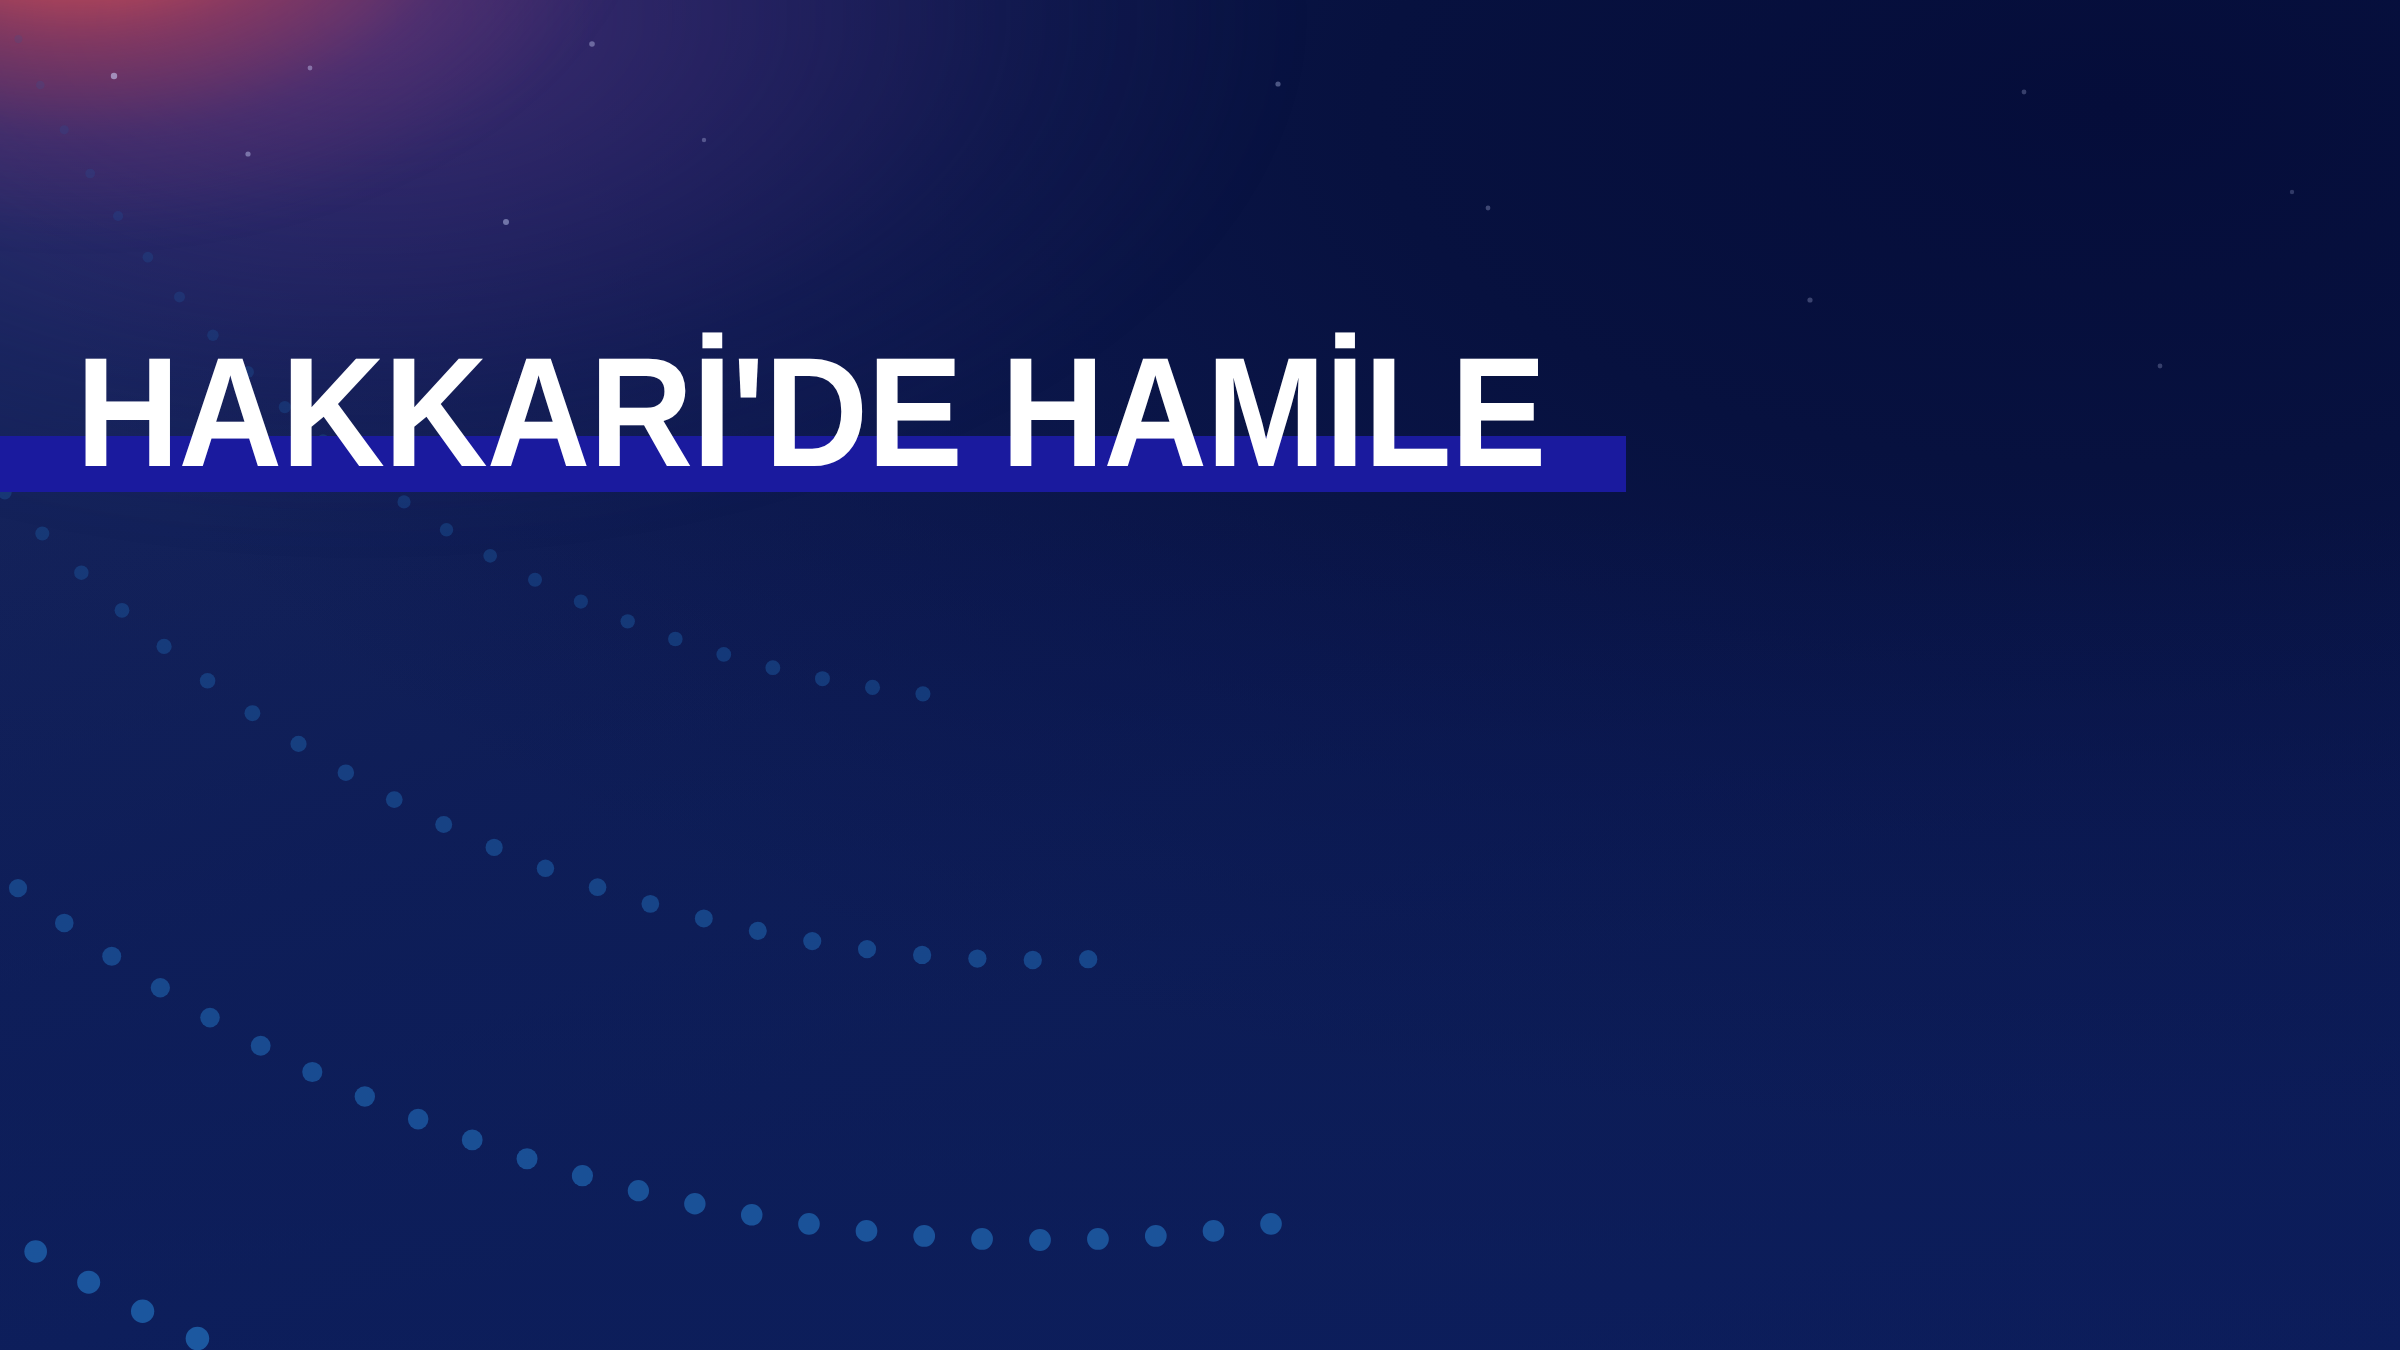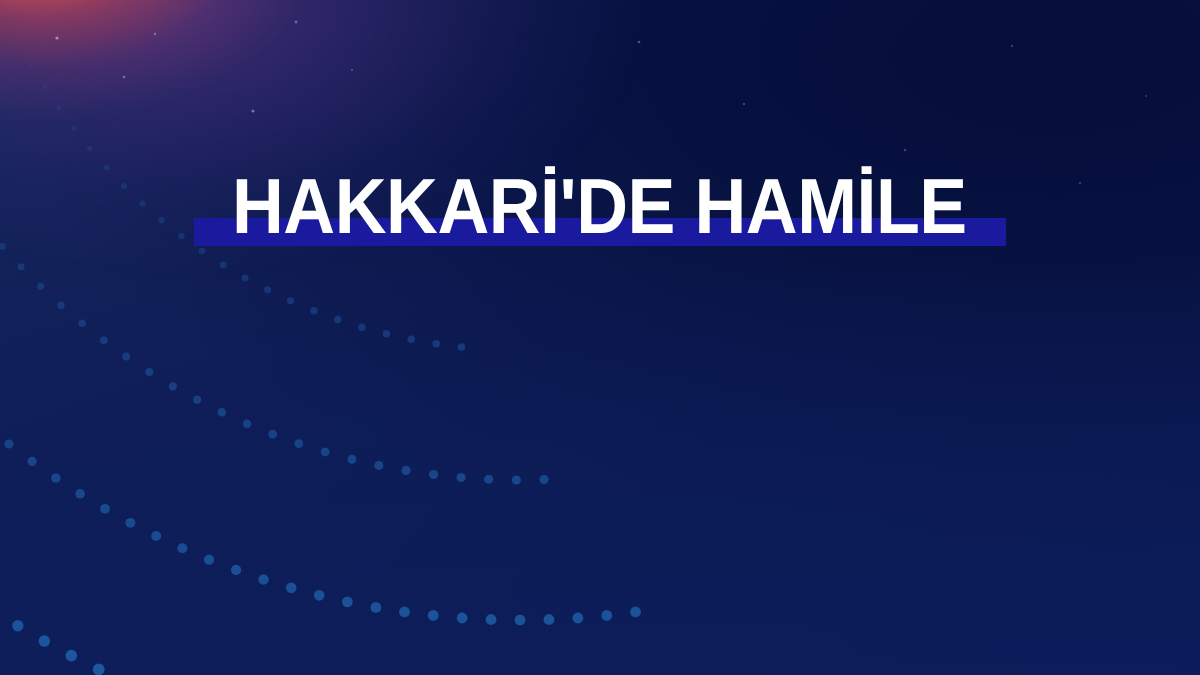--- a/index.html
+++ b/index.html
@@ -107,21 +107,21 @@
   }
   .dots-layer svg { display: block; }
 
   
   .headline {
     position: absolute;
     left: 0;
     right: 0;
     top: 168px;
     display: flex;
-    flex-direction: column;
+    flex-direction: row;
     align-items: center;
     z-index: 5;
   }
   .hl-line {
     position: relative;
     display: inline-block;
     margin: 0;
     padding: 0 8px 0 6px;
     line-height: 0.98;
     white-space: nowrap;

